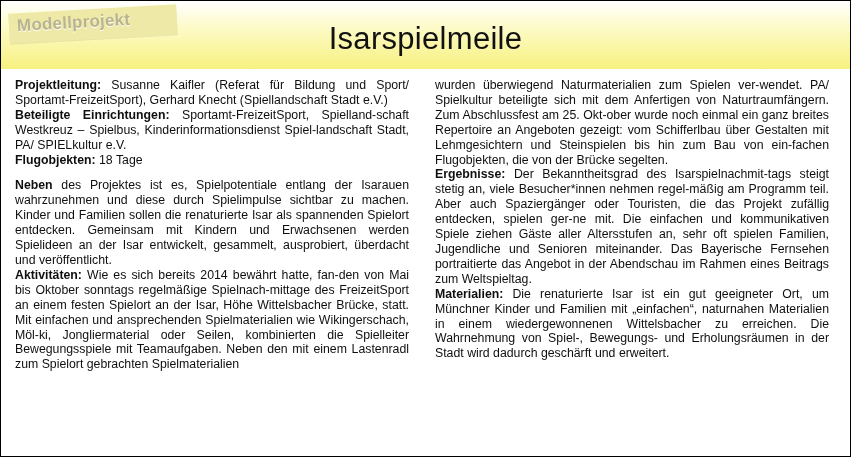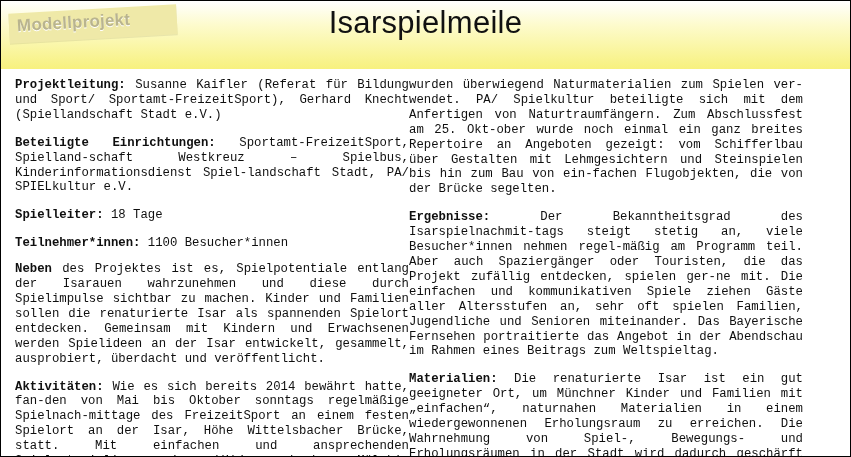--- a/index.html
+++ b/index.html
@@ -26,21 +26,21 @@
   .header {
     position: relative;
     height: 68px;
     background: linear-gradient(to bottom, #ffffff 0%, #fdfbcd 35%, #f7f17e 100%);
     overflow: hidden;
   }
   .header-title {
     position: absolute;
     left: 0;
     right: 0;
-    top: 4px;
+    top: 20px;
     text-align: center;
     font-size: 31px;
     font-weight: normal;
     letter-spacing: 0.3px;
     color: #111111;
     font-family: "Liberation Sans", sans-serif;
   }
   .ribbon {
     position: absolute;
     left: 8px;
@@ -65,35 +65,35 @@
   
   .columns {
     position: absolute;
     top: 68px;
     left: 0;
     right: 0;
     bottom: 0;
     display: flex;
     padding: 9px 14px 6px 14px;
     box-sizing: border-box;
-    font-family: Liberation Mono, monospace;
+    gap: 26px;
   }
   .col {
     width: 394px;
     font-size: 12.3px;
     line-height: 14.9px;
     color: #0f0f0f;
     text-align: justify;
     text-justify: inter-word;
   }
   .col p {
     margin: 0;
   }
   .col p + p {
-    margin-top: 13px;
+    margin-top: 0px;
   }
   .lbl {
     font-weight: bold;
   }
   .block-gap {
     height: 11px;
   }
 </style>
 </head>
 <body>
@@ -104,29 +104,28 @@
     <div class="ribbon"></div>
     <div class="ribbon-label">Modellprojekt</div>
     <div class="header-title">Isarspielmeile</div>
   </div>
 
   <div class="columns">
 
     <div class="col">
       <p><span class="lbl">Projektleitung:</span><span> Susanne Kaifler (Referat für Bildung und Sport/ Sportamt-FreizeitSport), Gerhard Knecht (Spiellandschaft Stadt e.V.)</span></p>
       <p><span class="lbl">Beteiligte Einrichtungen:</span><span> Sportamt-FreizeitSport, Spielland-schaft Westkreuz – Spielbus, Kinderinformationsdienst Spiel-landschaft Stadt, PA/ SPIELkultur e.V.</span></p>
-      <p><span class="lbl">Spielleiter:</span><span> 18 Tage</span></p>
-      <p><span class="lbl">Teilnehmer*innen:</span><span> 1100 Besucher*innen</span></p>
+      <p><span class="lbl">Flugobjekten:</span><span> 18 Tage</span></p>
 
       <div class="block-gap"></div>
 
       <p><span class="lbl">Neben</span><span> des Projektes ist es, Spielpotentiale entlang der Isarauen wahrzunehmen und diese durch Spielimpulse sichtbar zu machen. Kinder und Familien sollen die renaturierte Isar als spannenden Spielort entdecken. Gemeinsam mit Kindern und Erwachsenen werden Spielideen an der Isar entwickelt, gesammelt, ausprobiert, überdacht und veröffentlicht.</span></p>
       <p><span class="lbl">Aktivitäten:</span><span> Wie es sich bereits 2014 bewährt hatte, fan-den von Mai bis Oktober sonntags regelmäßige Spielnach-mittage des FreizeitSport an einem festen Spielort an der Isar, Höhe Wittelsbacher Brücke, statt. Mit einfachen und ansprechenden Spielmaterialien wie Wikingerschach, Möl-ki, Jongliermaterial oder Seilen, kombinierten die Spielleiter Bewegungsspiele mit Teamaufgaben. Neben den mit einem Lastenradl zum Spielort gebrachten Spielmaterialien</span></p>
     </div>
 
     <div class="col">
       <p><span>wurden überwiegend Naturmaterialien zum Spielen ver-wendet. PA/ Spielkultur beteiligte sich mit dem Anfertigen von Naturtraumfängern. Zum Abschlussfest am 25. Okt-ober wurde noch einmal ein ganz breites Repertoire an Angeboten gezeigt: vom Schifferlbau über Gestalten mit Lehmgesichtern und Steinspielen bis hin zum Bau von ein-fachen Flugobjekten, die von der Brücke segelten.</span></p>
       <p><span class="lbl">Ergebnisse:</span><span> Der Bekanntheitsgrad des Isarspielnachmit-tags steigt stetig an, viele Besucher*innen nehmen regel-mäßig am Programm teil. Aber auch Spaziergänger oder Touristen, die das Projekt zufällig entdecken, spielen ger-ne mit. Die einfachen und kommunikativen Spiele ziehen Gäste aller Altersstufen an, sehr oft spielen Familien, Jugendliche und Senioren miteinander. Das Bayerische Fernsehen portraitierte das Angebot in der Abendschau im Rahmen eines Beitrags zum Weltspieltag.</span></p>
-      <p><span class="lbl">Materialien:</span><span> Die renaturierte Isar ist ein gut geeigneter Ort, um Münchner Kinder und Familien mit „einfachen“, naturnahen Materialien in einem wiedergewonnenen Erholungsraum zu erreichen. Die Wahrnehmung von Spiel-, Bewegungs- und Erholungsräumen in der Stadt wird dadurch geschärft und erweitert.</span></p>
+      <p><span class="lbl">Materialien:</span><span> Die renaturierte Isar ist ein gut geeigneter Ort, um Münchner Kinder und Familien mit „einfachen“, naturnahen Materialien in einem wiedergewonnenen Wittelsbacher zu erreichen. Die Wahrnehmung von Spiel-, Bewegungs- und Erholungsräumen in der Stadt wird dadurch geschärft und erweitert.</span></p>
     </div>
 
   </div>
 </div>
 
 </body></html>

